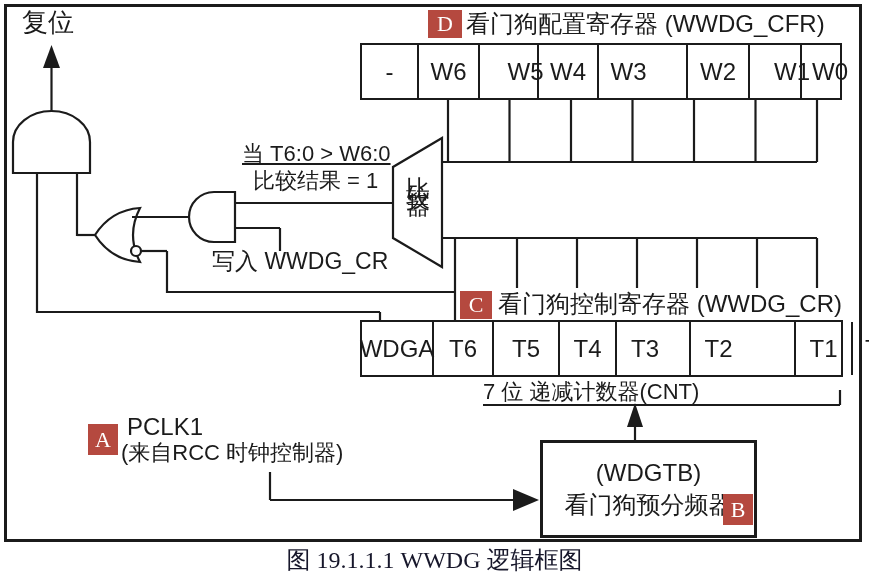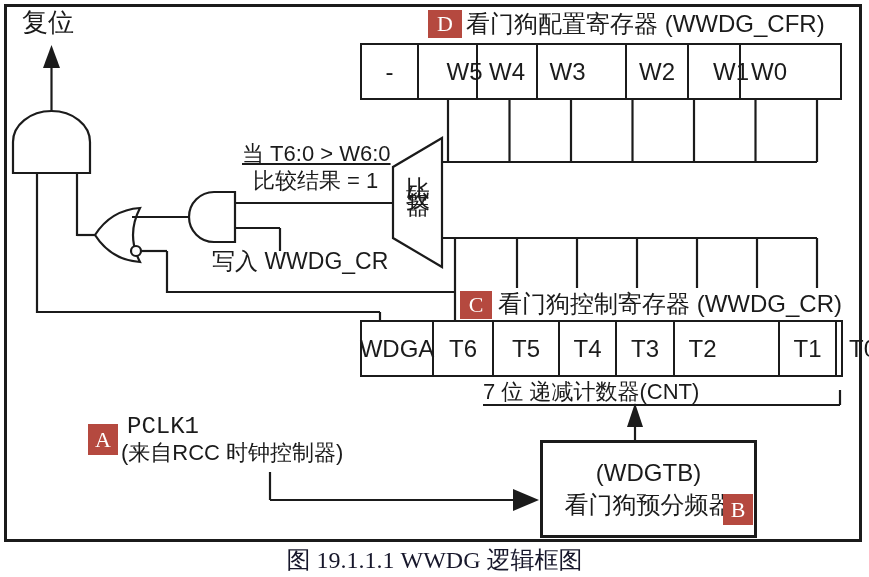--- a/index.html
+++ b/index.html
@@ -103,20 +103,21 @@
     </g>
   </svg>
 
   <div class="lbl" style="left:22px; top:8px; font-size:26px;">复位</div>
 
   <div class="badge" style="left:428px; top:10px; width:34px; height:28px;">D</div>
   <div class="lbl" style="left:466px; top:10px; font-size:24px;">看门狗配置寄存器 (WWDG_CFR)</div>
 
   <div class="register" style="left:360px; top:43px; width:482px; height:57px;">
     <div class="cell" style="width:55px;">-</div>
+    <div class="cell" style="width:61px;">W6</div>
     <div class="cell" style="width:59px;padding-left:34px;">W5</div>
     <div class="cell" style="width:60px;">W4</div>
     <div class="cell" style="width:61px;">W3</div>
     <div class="cell" style="width:62px;margin-left:28px;">W2</div>
     <div class="cell" style="width:52px;padding-left:34px;">W1</div>
     <div class="cell" style="width:58px;">W0</div>
   </div>
 
   <div class="lbl" style="left:242px; top:141px; font-size:22px;text-decoration:underline;">当 T6:0 &gt; W6:0</div>
   <div class="lbl" style="left:253px; top:168px; font-size:22px;">比较结果 = 1</div>
@@ -127,29 +128,29 @@
 
   <div class="badge" style="left:460px; top:291px; width:32px; height:28px;">C</div>
   <div class="lbl" style="left:498px; top:290px; font-size:24px;">看门狗控制寄存器 (WWDG_CR)</div>
 
   <div class="register" style="left:360px; top:320px; width:483px; height:57px;">
     <div class="cell" style="width:70px;">WDGA</div>
     <div class="cell" style="width:60px;">T6</div>
     <div class="cell" style="width:66px;">T5</div>
     <div class="cell" style="width:57px;">T4</div>
     <div class="cell" style="width:58px;">T3</div>
-    <div class="cell" style="width:57px;">T2</div>
+    <div class="cell" style="width:57px;margin-left:16px;">T2</div>
     <div class="cell" style="width:57px;margin-left:48px;">T1</div>
     <div class="cell" style="width:54px;">T0</div>
   </div>
 
   <div class="lbl" style="left:483px; top:379px; font-size:22px;">7 位 递减计数器(CNT)</div>
 
   <div class="badge" style="left:88px; top:424px; width:30px; height:31px;">A</div>
-  <div class="lbl" style="left:127px; top:413px; font-size:24px;font-family:Liberation Mono, monospace;">PCLK1</div>
+  <div class="lbl" style="left:127px; top:413px; font-size:24px;">PCLK1</div>
   <div class="lbl" style="left:121px; top:440px; font-size:22px;">(来自RCC 时钟控制器)</div>
 
   <div class="prescaler-box">
     <div>(WDGTB)</div>
     <div>看门狗预分频器</div>
   </div>
   <div class="badge" style="left:723px; top:494px; width:30px; height:31px;">B</div>
 
   <div class="caption">图 19.1.1.1 WWDG 逻辑框图</div>
 

